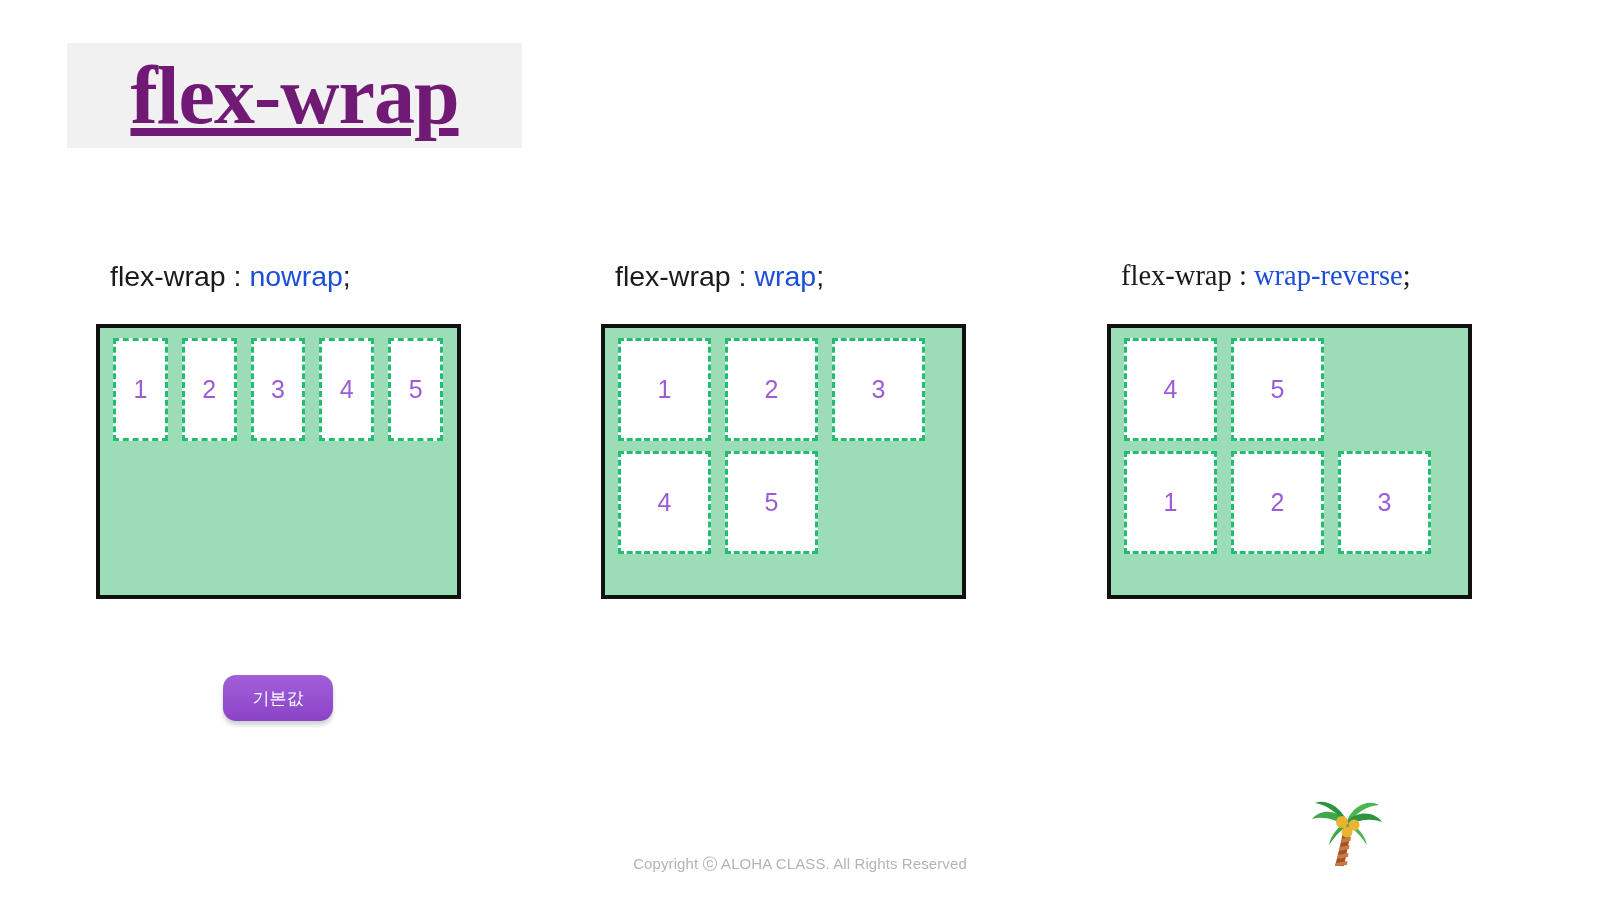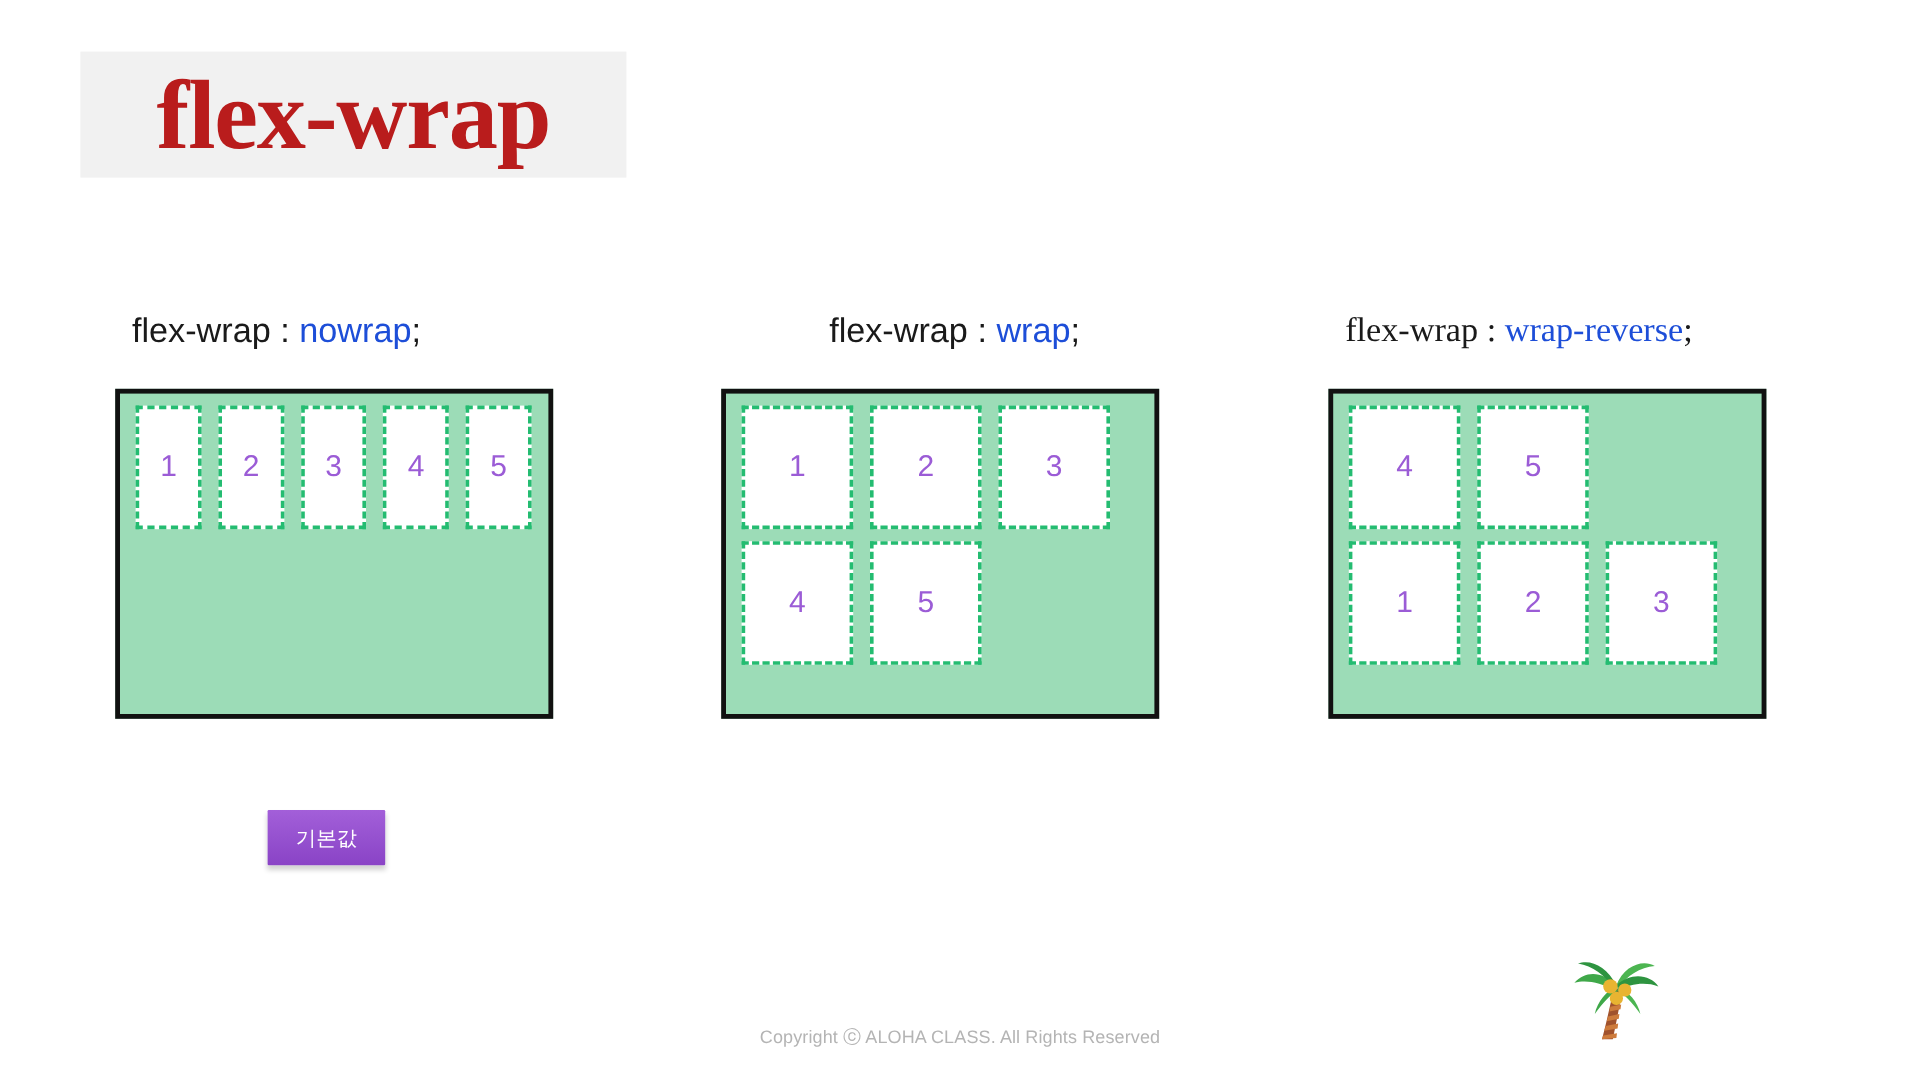--- a/index.html
+++ b/index.html
@@ -26,42 +26,43 @@
     background: #f1f1f1;
     display: flex;
     align-items: center;
     justify-content: center;
   }
   #title-text {
     font-family: "Liberation Serif", "DejaVu Serif", serif;
     font-weight: bold;
     font-size: 82px;
     line-height: 1;
-    color: #b91c1c;
+    color: #701a75;
     letter-spacing: -1px;
+    text-decoration: underline;
   }
 
   
   .demo-col {
     position: absolute;
     top: 262px;
   }
   #col-0 { left: 96px;   width: 375px; }
   #col-1 { left: 601px;  width: 375px; }
   #col-2 { left: 1107px; width: 375px; }
 
   .demo-heading {
     font-size: 28.5px;
     color: #1a1a1a;
     white-space: nowrap;
     margin: 0 0 33px 0;
     line-height: 1;
   }
   #col-0 .demo-heading { padding-left: 14px; }
-  #col-1 .demo-heading { padding-left: 14px; text-align: center; }
+  #col-1 .demo-heading { padding-left: 14px; }
   #col-2 .demo-heading { padding-left: 14px; font-family: Liberation Serif, serif; }
   .demo-heading .val { color: #1d4ed8; }
 
   
   .flex-box {
     box-sizing: border-box;
     width: 365px;
     height: 275px;
     border: 4px solid #111111;
     background: #9cdcb7;
@@ -88,24 +89,24 @@
     margin: 0 14px 10px 0;
   }
   .flex-box.nowrap .item { flex-shrink: 1; }
   .flex-box.wrap-reverse .item { margin: 10px 14px 0 0; }
 
   
   #default-btn {
     position: absolute;
     left: 223px;
     top: 675px;
-    width: 98px;
+    width: 110px;
     height: 46px;
     border: none;
-    border-radius: 1px;
+    border-radius: 13px;
     background: linear-gradient(180deg, #a35fd9 0%, #9551cf 52%, #8a43c6 100%);
     box-shadow: 0 4px 4px rgba(0,0,0,0.18);
     color: #ffffff;
     font-size: 17px;
     font-family: "DejaVu Sans", "Liberation Sans", sans-serif;
     cursor: pointer;
     padding: 0;
   }
 
   

